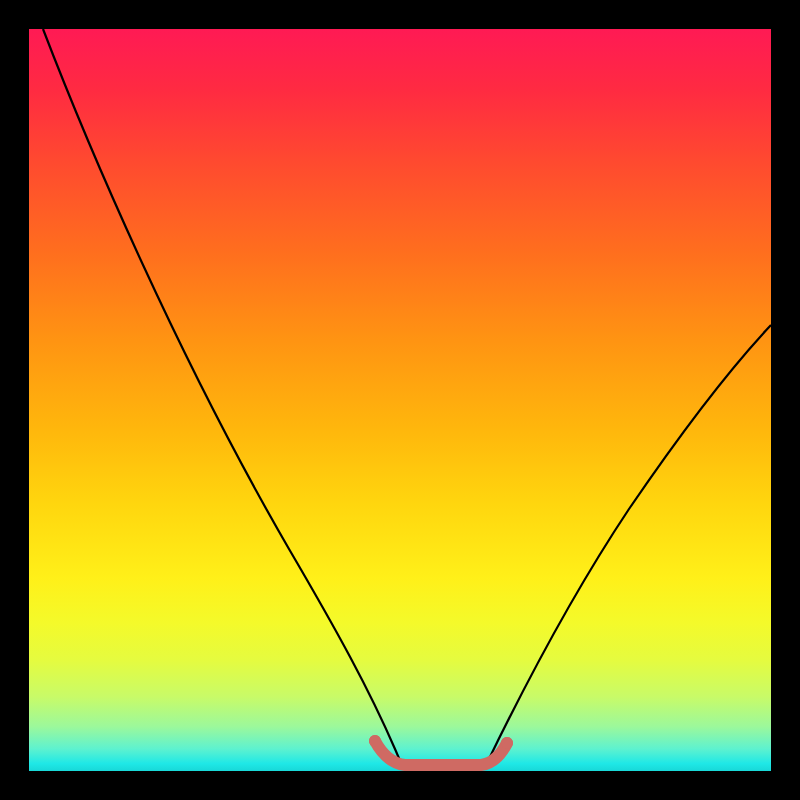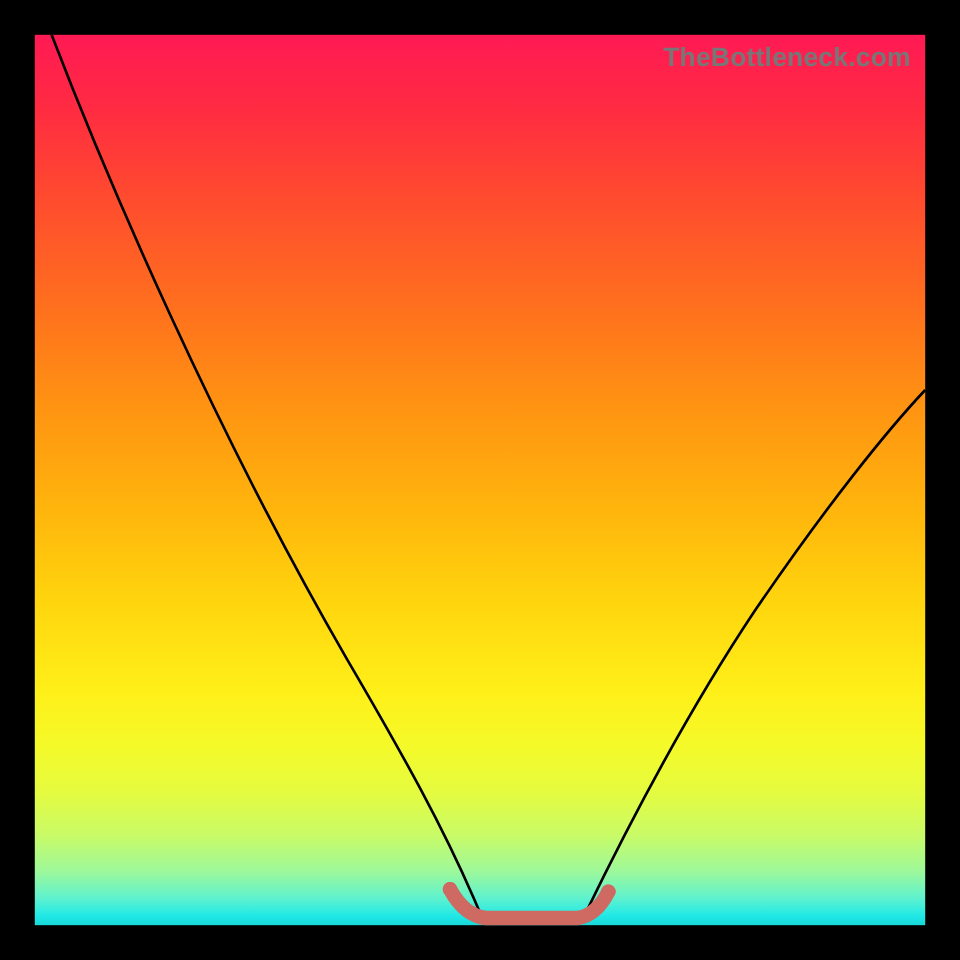--- a/index.html
+++ b/index.html
@@ -63,21 +63,20 @@
     height: 742px;
     overflow: visible;
   }
 </style>
 </head>
 <body>
 
 <div class="frame">
   <div class="plot-area">
 
-    <div class="watermark">TheBottleneck.com</div>
 
     <svg class="curves" viewBox="0 0 742 742">
 
       <path d="M 14 0
                C 60 120, 150 330, 260 520
                C 308 602, 340 660, 366 720
                L 372 734" fill="none" stroke="#000" stroke-width="2.2"></path>
 
       <path d="M 458 734
                C 490 668, 540 570, 600 480

